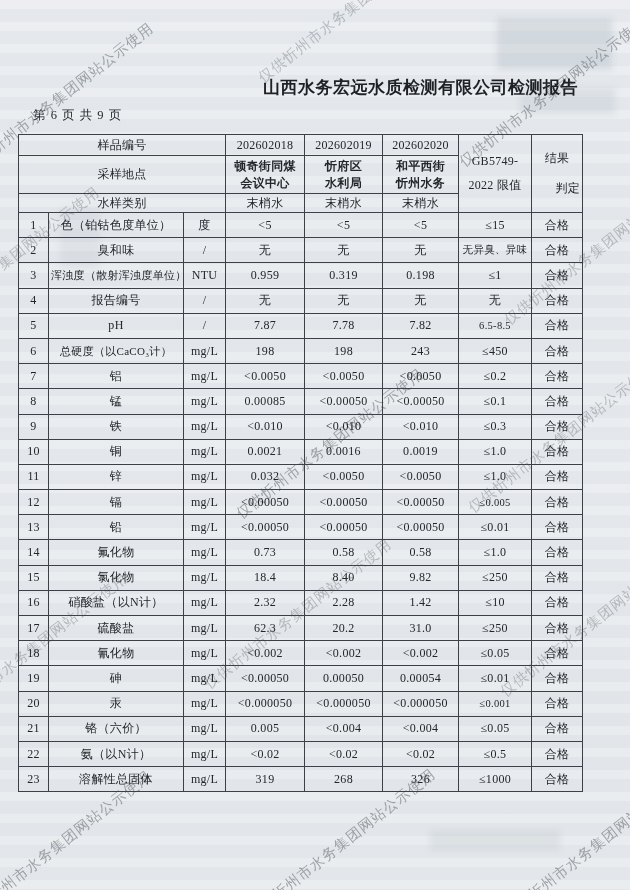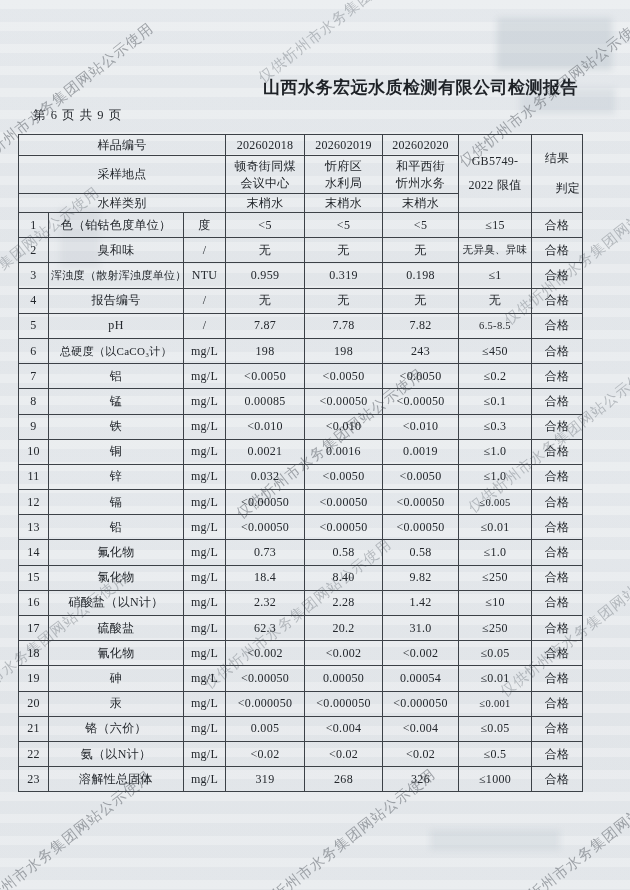--- a/index.html
+++ b/index.html
@@ -88,21 +88,21 @@
     padding:0 2px;
     overflow:hidden;
     white-space:nowrap;
     letter-spacing:0.3px;
   }
   thead tr.h1 td{height:20px;}
   thead tr.h2 td{height:37px;}
   thead tr.h3 td{height:18px;}
   tbody tr td{height:24.2px;}
   td.c-param{text-align:left;padding-left:7px;}
-  td.two-line span{display:block;line-height:1.35;}
+  td.two-line span{display:block;line-height:1.35;font-weight:bold;}
   td.gb-cell span{display:block;line-height:1.1;}
   td.gb-cell span.gap-top{margin-top:10px;}
   td.rj-cell span{display:block;line-height:1.1;}
   td.rj-cell span.gap-top{margin-top:16px;text-align:right;}
   .tight{font-size:10.5px;letter-spacing:0;}
   .tight-param{font-size:11px;letter-spacing:0;}
 </style>
 </head>
 <body>
 

